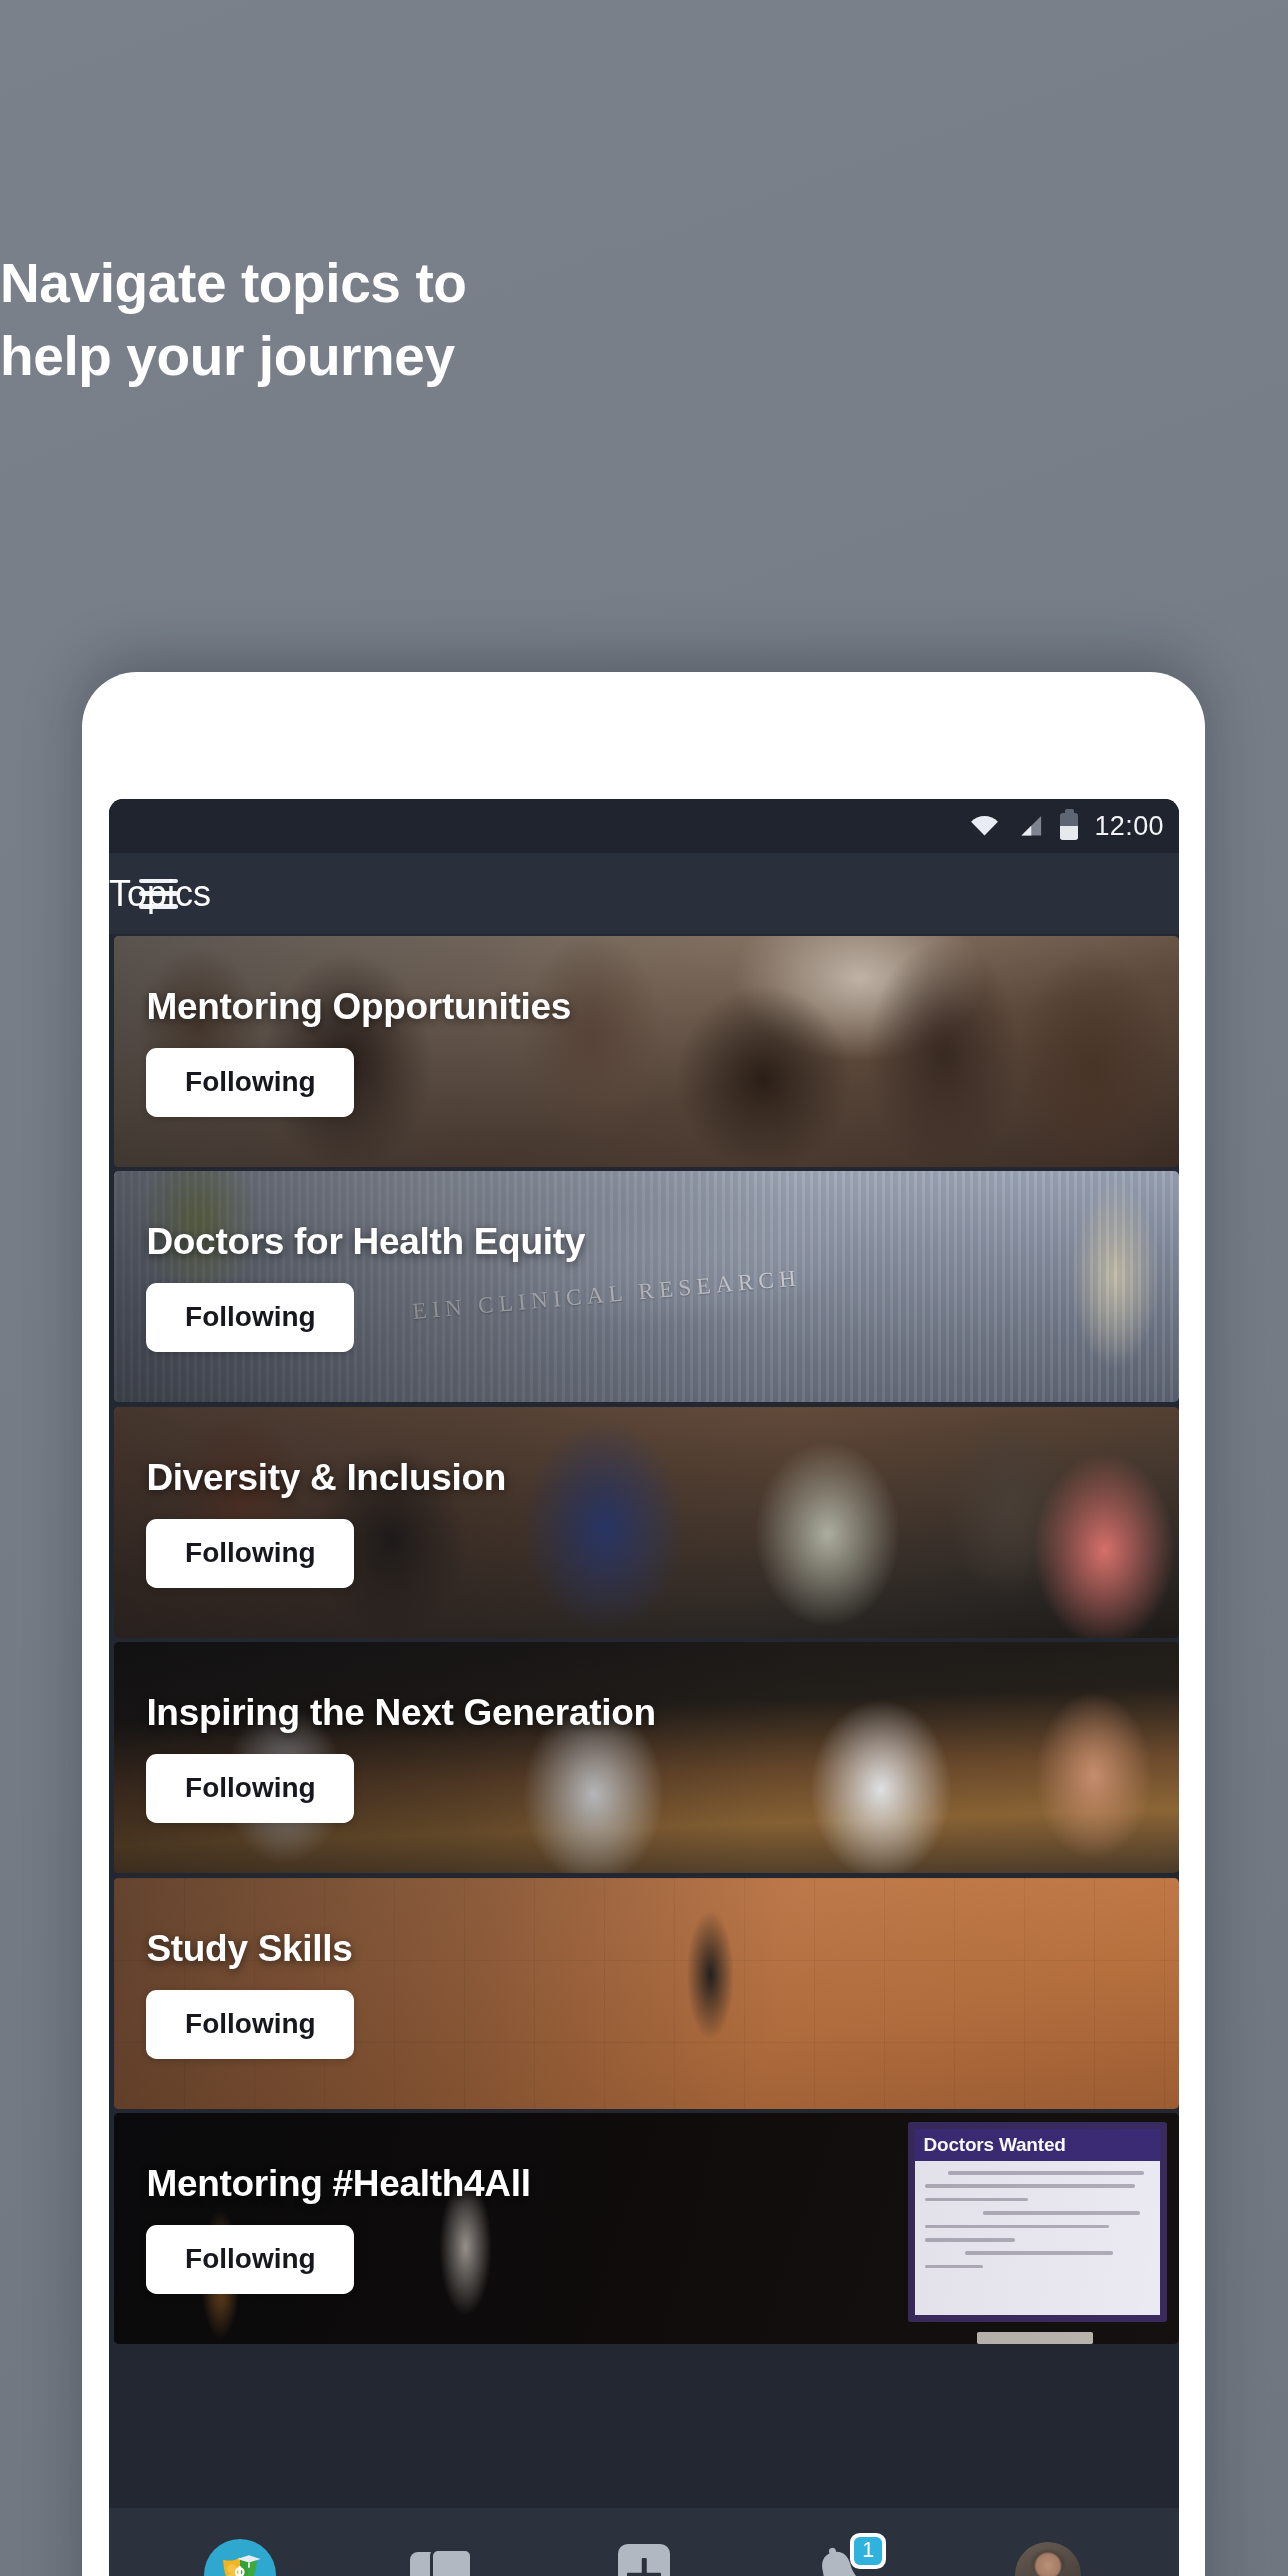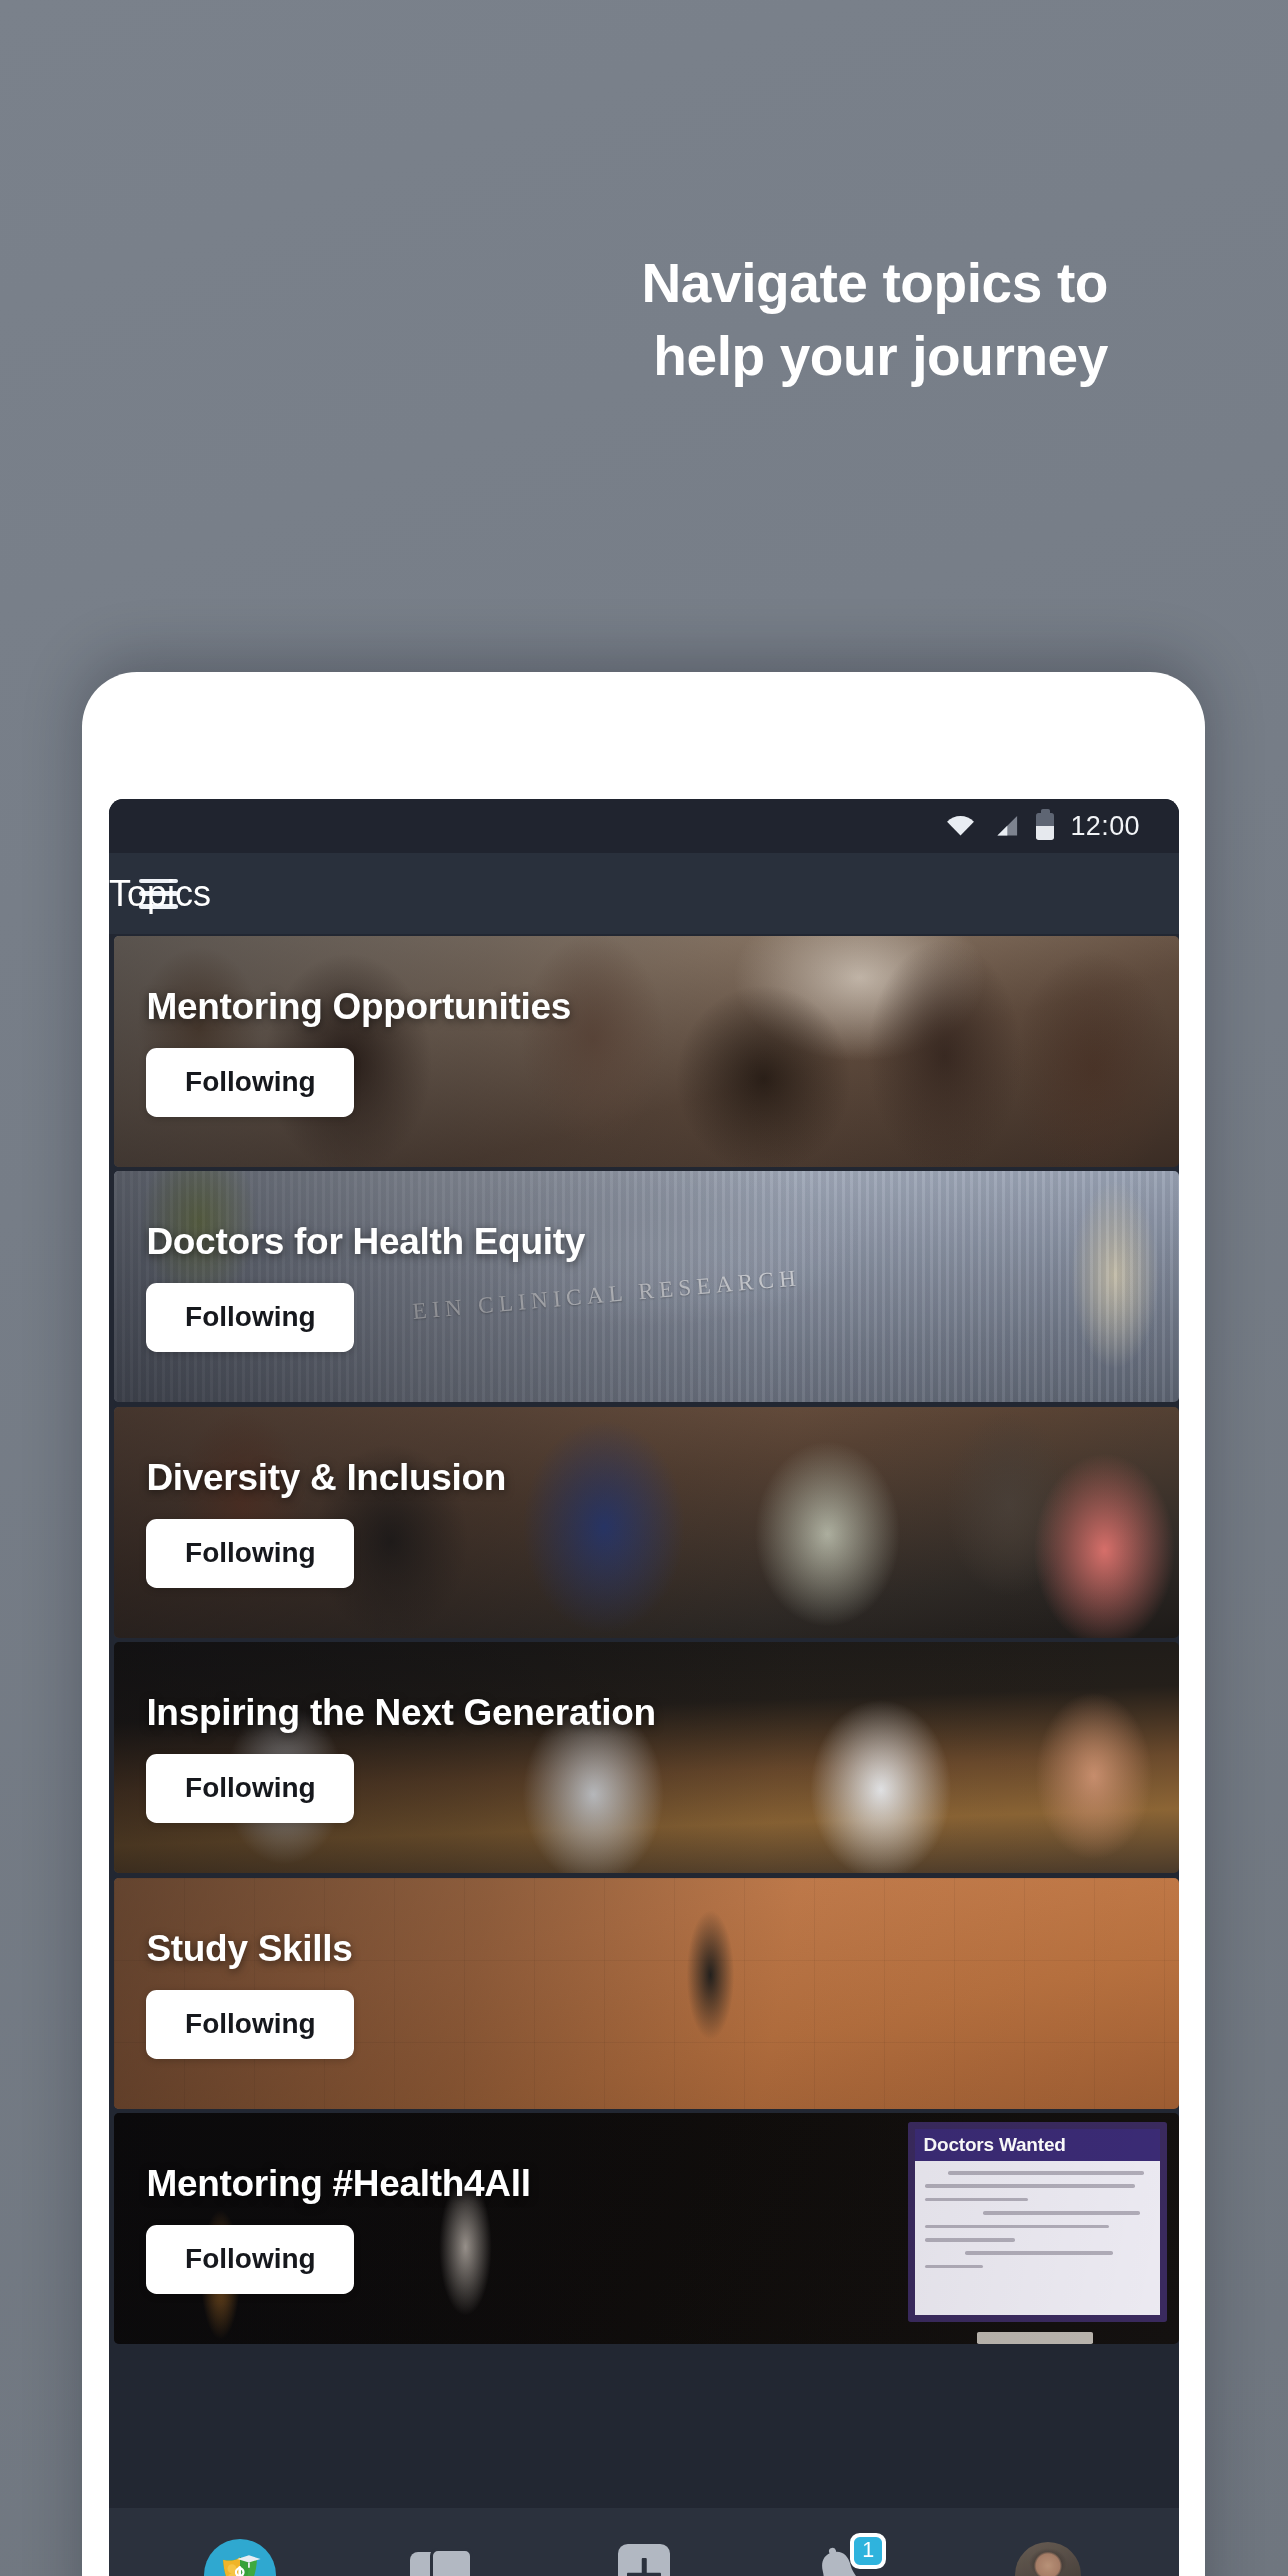--- a/index.html
+++ b/index.html
@@ -15,21 +15,21 @@
     background: linear-gradient(160deg, #7a818b 0%, #767d87 40%, #6f767f 100%);
     position: relative;
   }
 
   
   .promo-headline {
     position: absolute;
     top: 247px;
     left: 0;
     width: 1108px;
-    text-align: right;
+    text-align: left;
     color: #ffffff;
     font-size: 55px;
     line-height: 1.32;
     font-weight: 700;
     letter-spacing: -0.4px;
     white-space: pre-line;
   }
 
   
   .phone-frame {
@@ -58,21 +58,21 @@
   }
 
   
   .status-bar {
     height: 54px;
     flex: 0 0 54px;
     background: #20242f;
     display: flex;
     align-items: center;
     justify-content: flex-end;
-    padding-right: 39px;
+    padding-right: 15px;
     gap: 16px;
   }
   .status-icons { display: flex; align-items: center; gap: 18px; }
 
   .icon-wifi { width: 29px; height: 21.5px; position: relative; }
   .icon-wifi svg { display: block; }
   .icon-signal { width: 25px; height: 21.5px; }
   .icon-battery { width: 18px; height: 27px; border-radius: 2.7px;
     background: linear-gradient(to top, #e6e9ee 50%, #5e6573 50%); position: relative; }
   .icon-battery::before {

